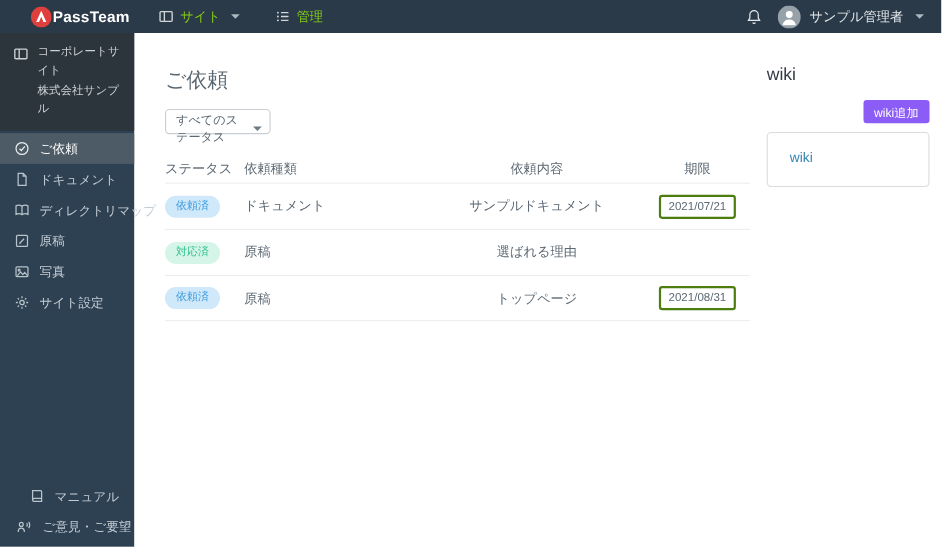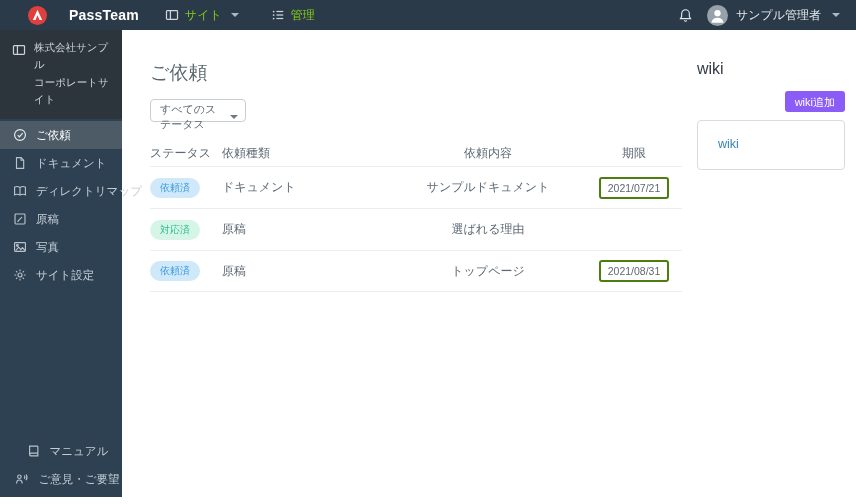--- a/index.html
+++ b/index.html
@@ -3,21 +3,21 @@
 <meta charset="utf-8">
 <style>
   * { margin:0; padding:0; box-sizing:border-box; }
   html,body { background:#fff; }
   body { font-family:"Liberation Sans","DejaVu Sans",sans-serif; }
   .app { position:relative; width:856px; height:504px; background:#fff; overflow:hidden; }
 
   
   .topbar { position:absolute; top:0; left:0; width:856px; height:30px;
             background:#2b3a48; display:flex; align-items:center; padding-left:28px; z-index:30; }
-  .brand { display:flex; align-items:center; gap:22px; }
+  .brand { display:flex; align-items:center; gap:1px; }
   .brand-name { color:#fff; font-weight:bold; font-size:14px; letter-spacing:.2px; }
   .top-nav { display:flex; align-items:center; margin-left:26px; gap:32px; }
   .top-nav-item { display:flex; align-items:center; gap:6px; color:#84cc16; font-size:12px; cursor:pointer; }
   .top-nav-item svg { display:block; }
   .caret { width:0; height:0; border-left:4px solid transparent; border-right:4px solid transparent;
            border-top:4px solid #aeb8bf; margin-left:3px; }
   .top-right { margin-left:auto; display:flex; align-items:center; gap:14px; padding-right:16px; }
   .bell { display:flex; align-items:center; }
   .user-chip { display:flex; align-items:center; gap:8px; cursor:pointer; }
   .user-name { color:#e3e8eb; font-size:12px; }
@@ -134,22 +134,22 @@
 
   <aside class="sidebar">
     <div class="site-block">
       <span>
         <svg width="14" height="14" viewBox="0 0 16 16" fill="none" stroke="#ccd3d8" stroke-width="1.4">
           <rect x="1.7" y="3" width="12.6" height="10" rx="1"></rect>
           <line x1="6.2" y1="3" x2="6.2" y2="13"></line>
         </svg>
       </span>
       <div class="site-lines">
+        <div>コーポレートサイト</div>
         <div>株式会社サンプル</div>
-        <div>コーポレートサイト</div>
       </div>
     </div>
 
     <nav class="side-nav">
       <div class="side-item active">
         <span>
           <svg width="14" height="14" viewBox="0 0 16 16" fill="none" stroke="#e8edf0" stroke-width="1.3">
             <circle cx="8" cy="8" r="6.2"></circle>
             <path d="M5.4 8.2 l1.9 1.9 L11 5.8"></path>
           </svg>

